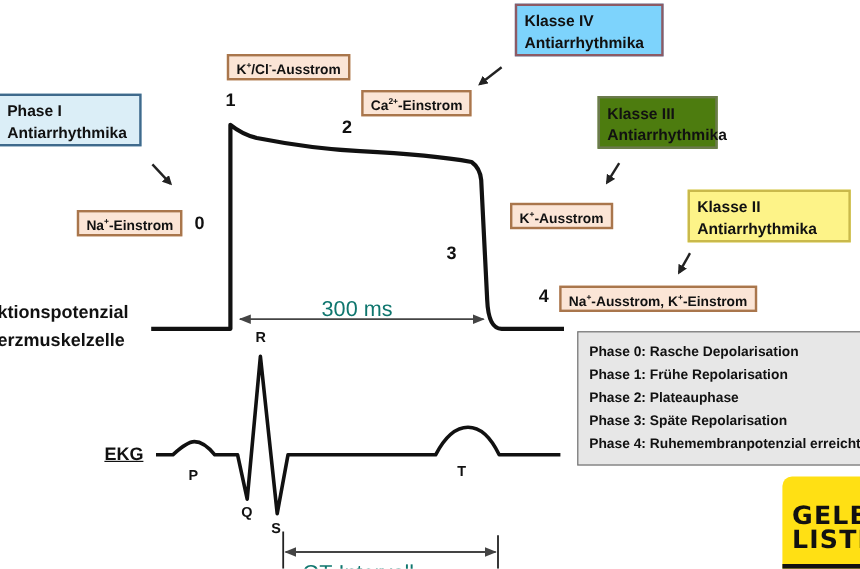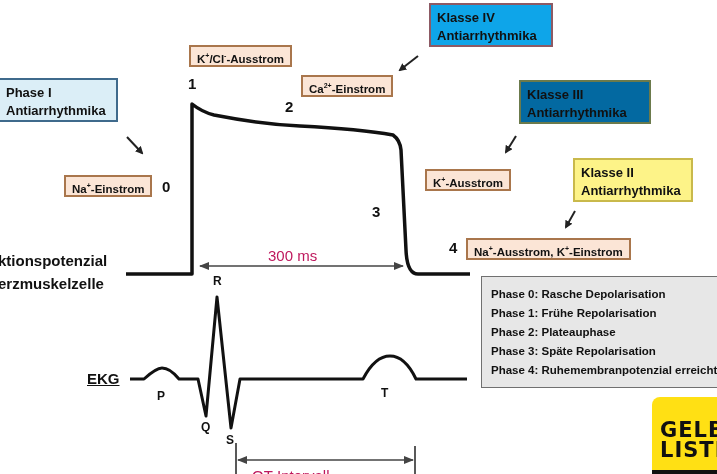--- a/index.html
+++ b/index.html
@@ -3,35 +3,35 @@
 <meta charset="utf-8">
 <style>
   html, body { margin: 0; padding: 0; }
   body { width: 717px; height: 474px; overflow: hidden; background: #ffffff; position: relative;
          font-family: "Liberation Sans", "DejaVu Sans", sans-serif; color: #111; }
   .box { position: absolute; box-sizing: border-box; font-weight: bold; font-size: 13px; line-height: 18px; }
   .ion { background: #fbe5d6; border: 2px solid #a9764c; font-size: 11.5px; padding: 0 6px; height: 22px; line-height: 18px; white-space: nowrap; }
   .ion sup { font-size: 7px; vertical-align: 5px; }
   .klasse { padding: 4px 6px; border: 2px solid; }
   .k1 { background: #dbeef7; border-color: #3f6a8c; left: -2px; top: 78px; width: 120px; height: 44px; }
-  .k4 { background: #0ea5e9; border-color: #8d5a64; left: 429px; top: 3px; width: 124px; height: 44px; }
-  .k3 { background: #0369a1; border-color: #6b7a4c; left: 519px; top: 80px; width: 132px; height: 44px; }
-  .k2 { background: #fdf388; border-color: #c9b94b; left: 573px; top: 158px; width: 120px; height: 44px; }
+  .k4 { background: #7dd3fc; border-color: #8d5a64; left: 429px; top: 3px; width: 124px; height: 44px; }
+  .k3 { background: #4d7c0f; border-color: #6b7a4c; left: 498px; top: 80px; width: 100px; height: 44px; }
+  .k2 { background: #fdf388; border-color: #c9b94b; left: 573px; top: 158px; width: 136px; height: 44px; }
   .phase-num { position: absolute; font-weight: bold; font-size: 15px; }
   .axis-label { position: absolute; font-weight: bold; font-size: 15px; white-space: nowrap; }
   .wave-label { position: absolute; font-weight: bold; font-size: 12px; }
   .legend { position: absolute; left: 481px; top: 276px; width: 250px; height: 112px; box-sizing: border-box;
             background: #e7e7e7; border: 1.5px solid #707070; padding: 8px 0 0 9px; }
   .legend div { font-weight: bold; font-size: 11.5px; line-height: 19px; white-space: nowrap; }
   .logo { position: absolute; left: 652px; top: 397px; width: 80px; height: 82px; background: #ffe014; border-radius: 8px 0 0 0; }
   .logo span { display: block; font-family: "DejaVu Sans", sans-serif; font-weight: bold; font-size: 21px; line-height: 20px; letter-spacing: 1px; padding-left: 8px; color: #111; }
   .logo .l1 { margin-top: 23px; }
   .logo .bar { position: absolute; left: 0; bottom: 5px; width: 100%; height: 4px; background: #111; }
   svg.main { position: absolute; left: 0; top: 0; }
-  .ms-label { position: absolute; font-size: 15px; color: #be185d; }
+  .ms-label { position: absolute; font-size: 18px; color: #0f766e; }
 </style>
 </head>
 <body>
 
 <svg class="main" width="717" height="474">
   <defs>
     <marker id="ah" markerWidth="8" markerHeight="8" refX="6" refY="4" orient="auto" markerUnits="userSpaceOnUse">
       <path d="M0,0 L8,4 L0,8 Z" fill="#222"></path>
     </marker>
     <marker id="ahs" markerWidth="10" markerHeight="8" refX="9" refY="4" orient="auto" markerUnits="userSpaceOnUse">

